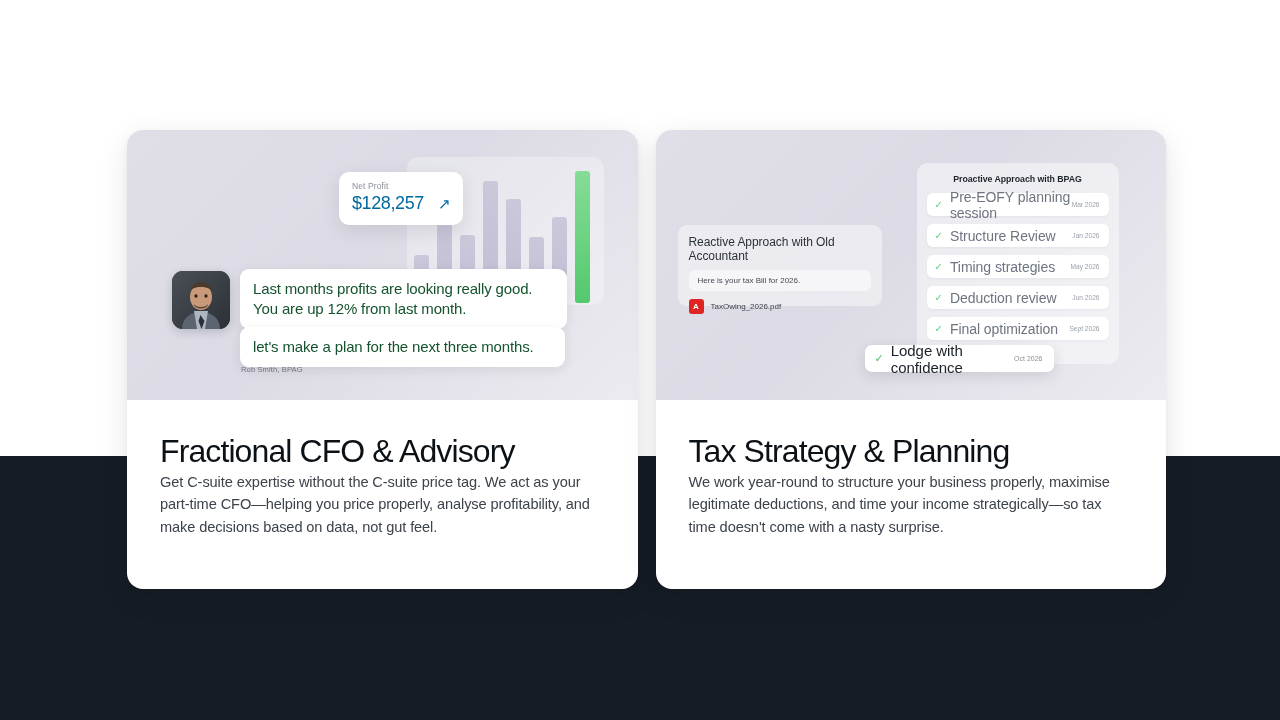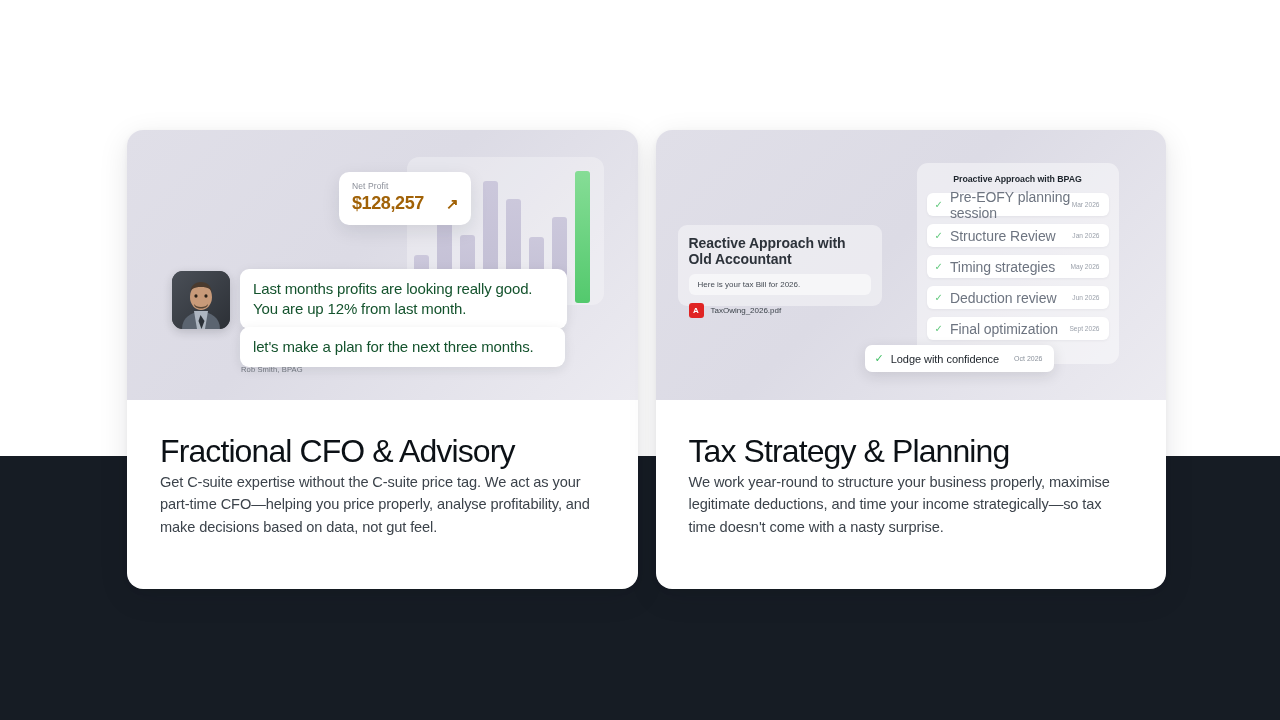--- a/index.html
+++ b/index.html
@@ -129,26 +129,26 @@
 
   .kpi-label {
     font-size: 8.5px;
     color: #8b8f99;
     letter-spacing: 0.1px;
     margin-bottom: 2px;
   }
 
   .kpi-value {
     font-size: 18px;
-    font-weight: 700;
-    color: #a16207;
+    font-weight: 400;
+    color: #0369a1;
     letter-spacing: -0.4px;
     display: flex;
     align-items: center;
-    gap: 22px;
+    gap: 14px;
     white-space: nowrap;
   }
 
   .kpi-arrow { display: inline-block; line-height: 1; font-size: 15px; }
 
   .avatar {
     position: absolute;
     left: 45px;
     top: 141px;
     width: 58px;
@@ -192,22 +192,22 @@
     left: 22px;
     top: 95px;
     width: 204px;
     height: 81px;
     background: rgba(255,255,255,0.42);
     border-radius: 9px;
     padding: 10px 11px;
   }
 
   .reactive-title {
-    font-size: 14px;
-    font-weight: bold;
+    font-size: 12px;
+    font-weight: normal;
     color: #2c323a;
     letter-spacing: -0.05px;
   }
 
   .reactive-msg {
     margin-top: 7px;
     background: rgba(255,255,255,0.55);
     border-radius: 6px;
     padding: 6px 9px;
     font-size: 8px;
@@ -296,21 +296,21 @@
     height: 27px;
     background: #ffffff;
     border-radius: 7px;
     display: flex;
     align-items: center;
     padding: 0 11px 0 10px;
     box-shadow: 0 4px 14px rgba(22,28,36,0.12);
   }
 
   .lodge-row .check-mark { color: #3fbf63; font-size: 11px; }
-  .lodge-row .check-label { font-size: 11px; color: #1b2128; }
+  .lodge-row .check-label { font-size: 15px; color: #1b2128; }
   .lodge-row .check-date { font-size: 7px; color: #8b929c; }
 </style>
 </head>
 <body>
 
 <div class="page">
 
   <div class="dark-band"></div>
 
   <div class="cards-row">

